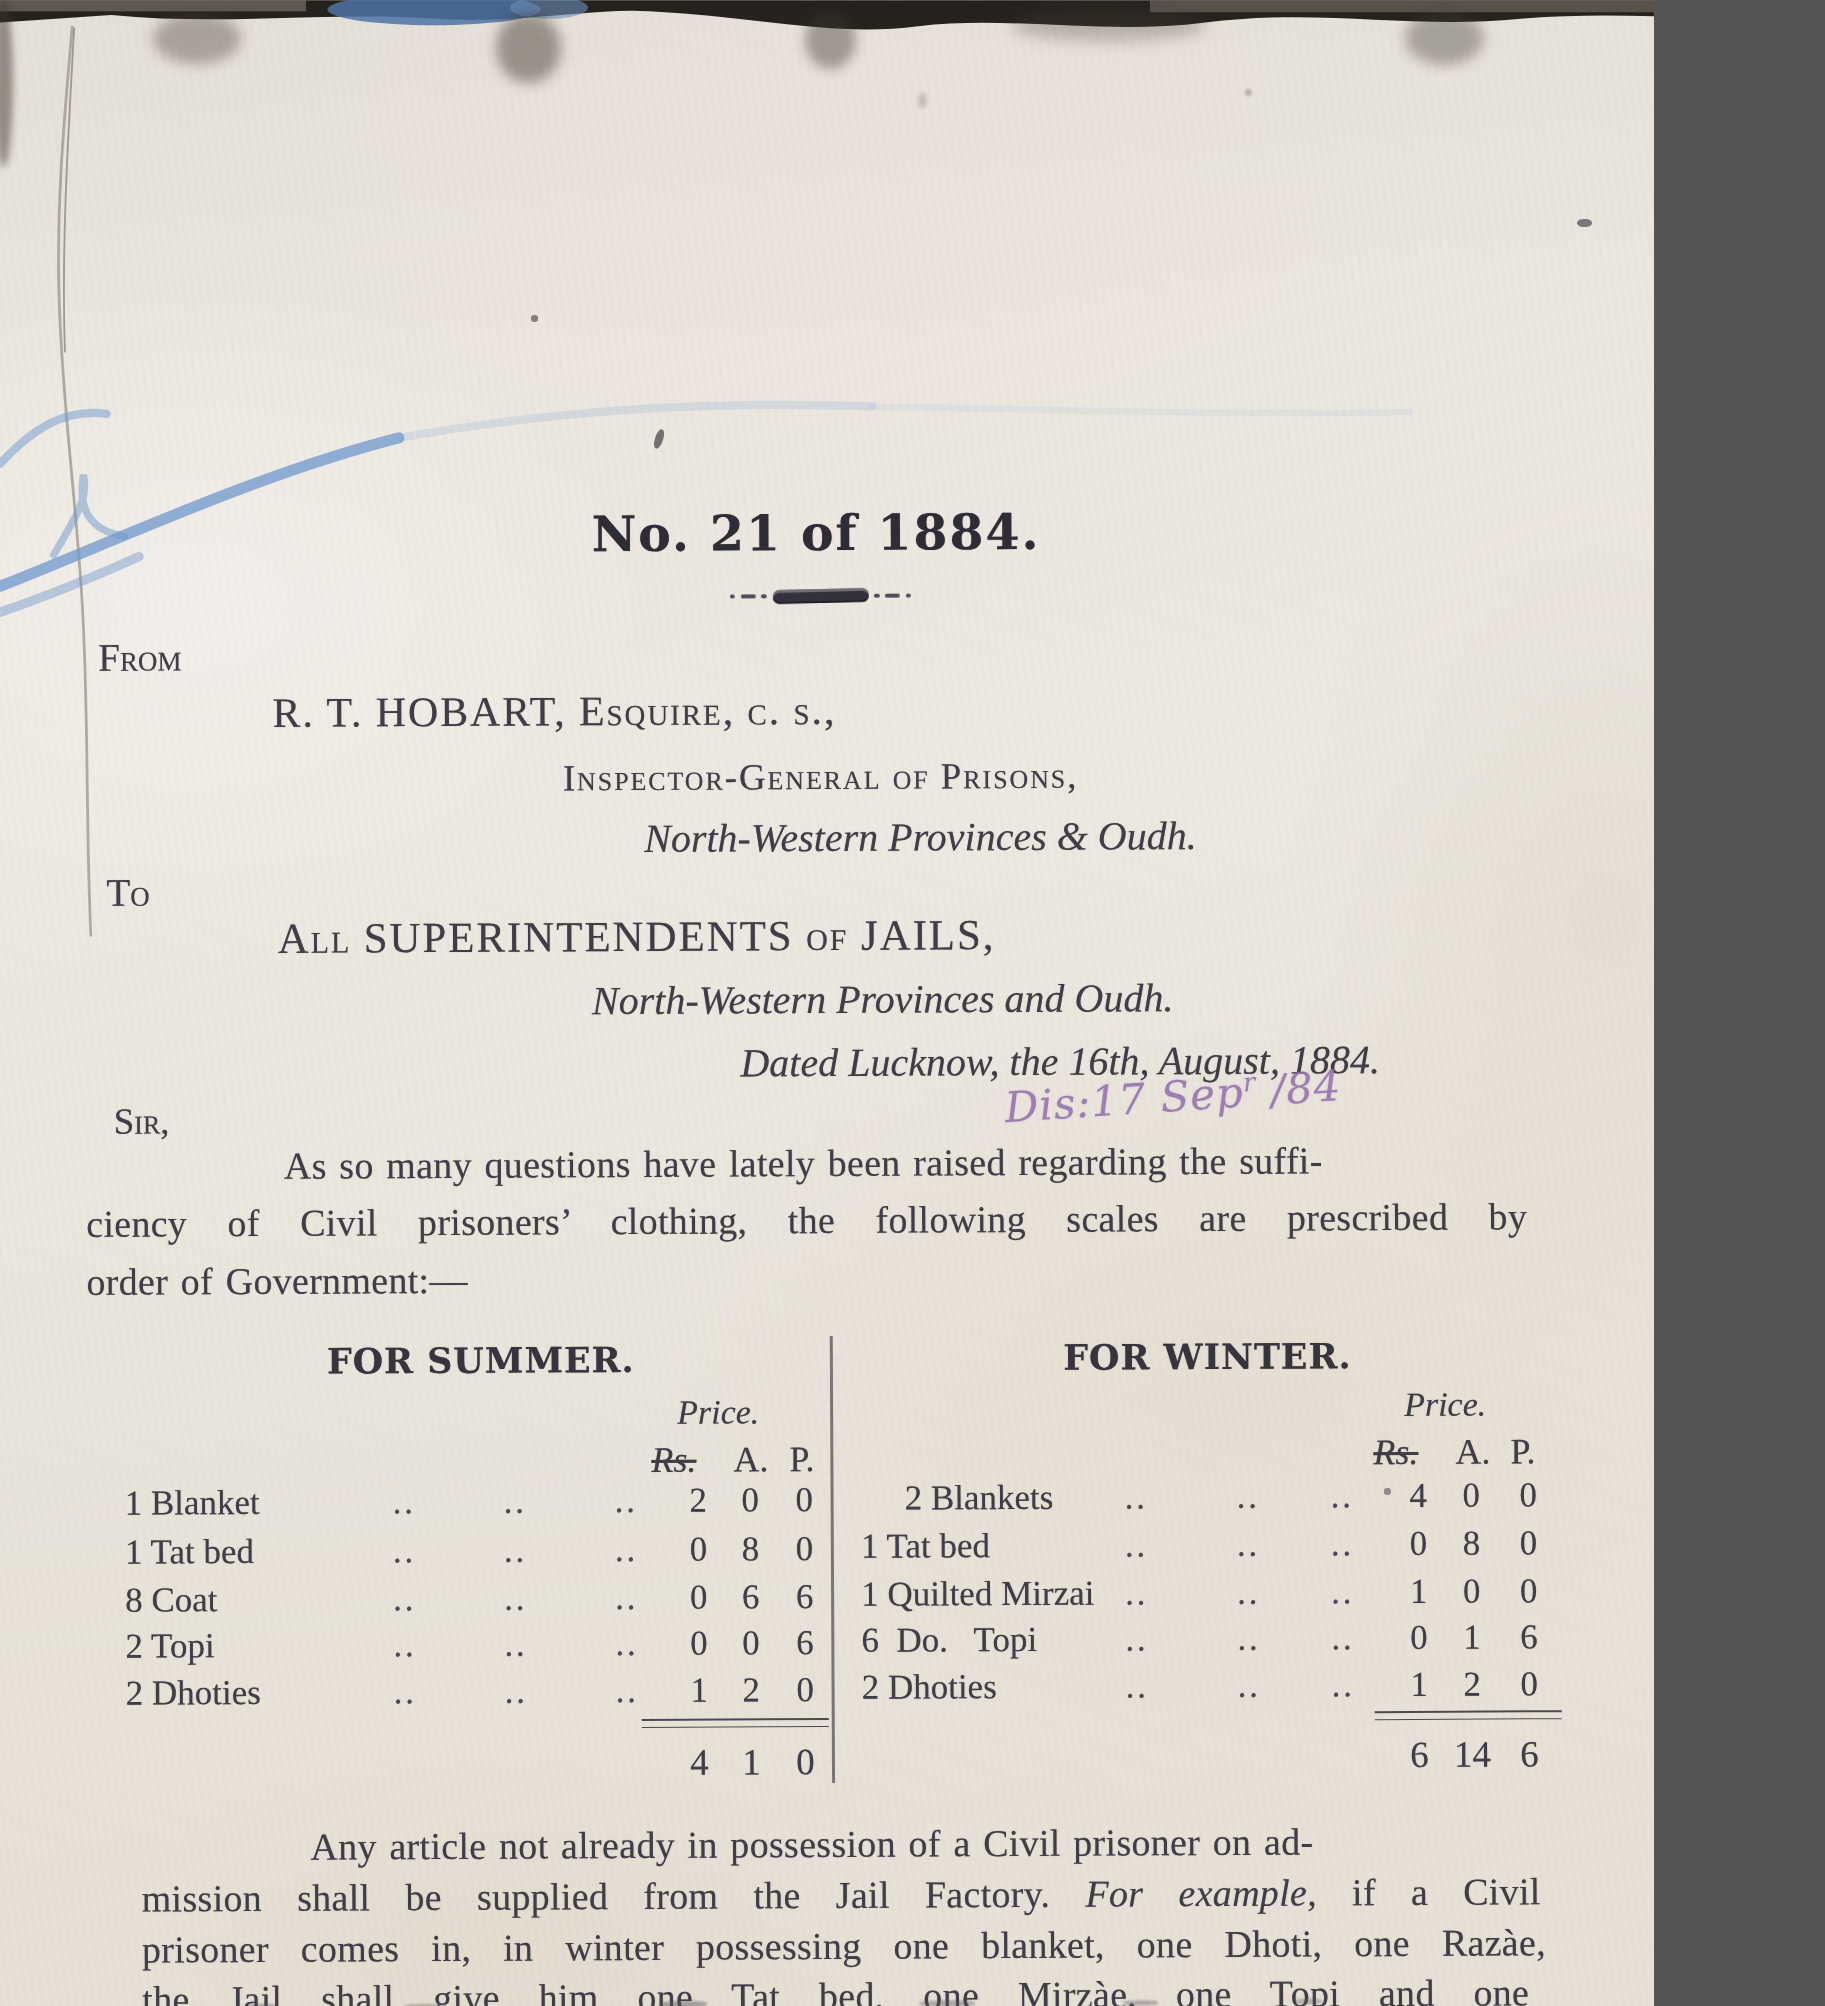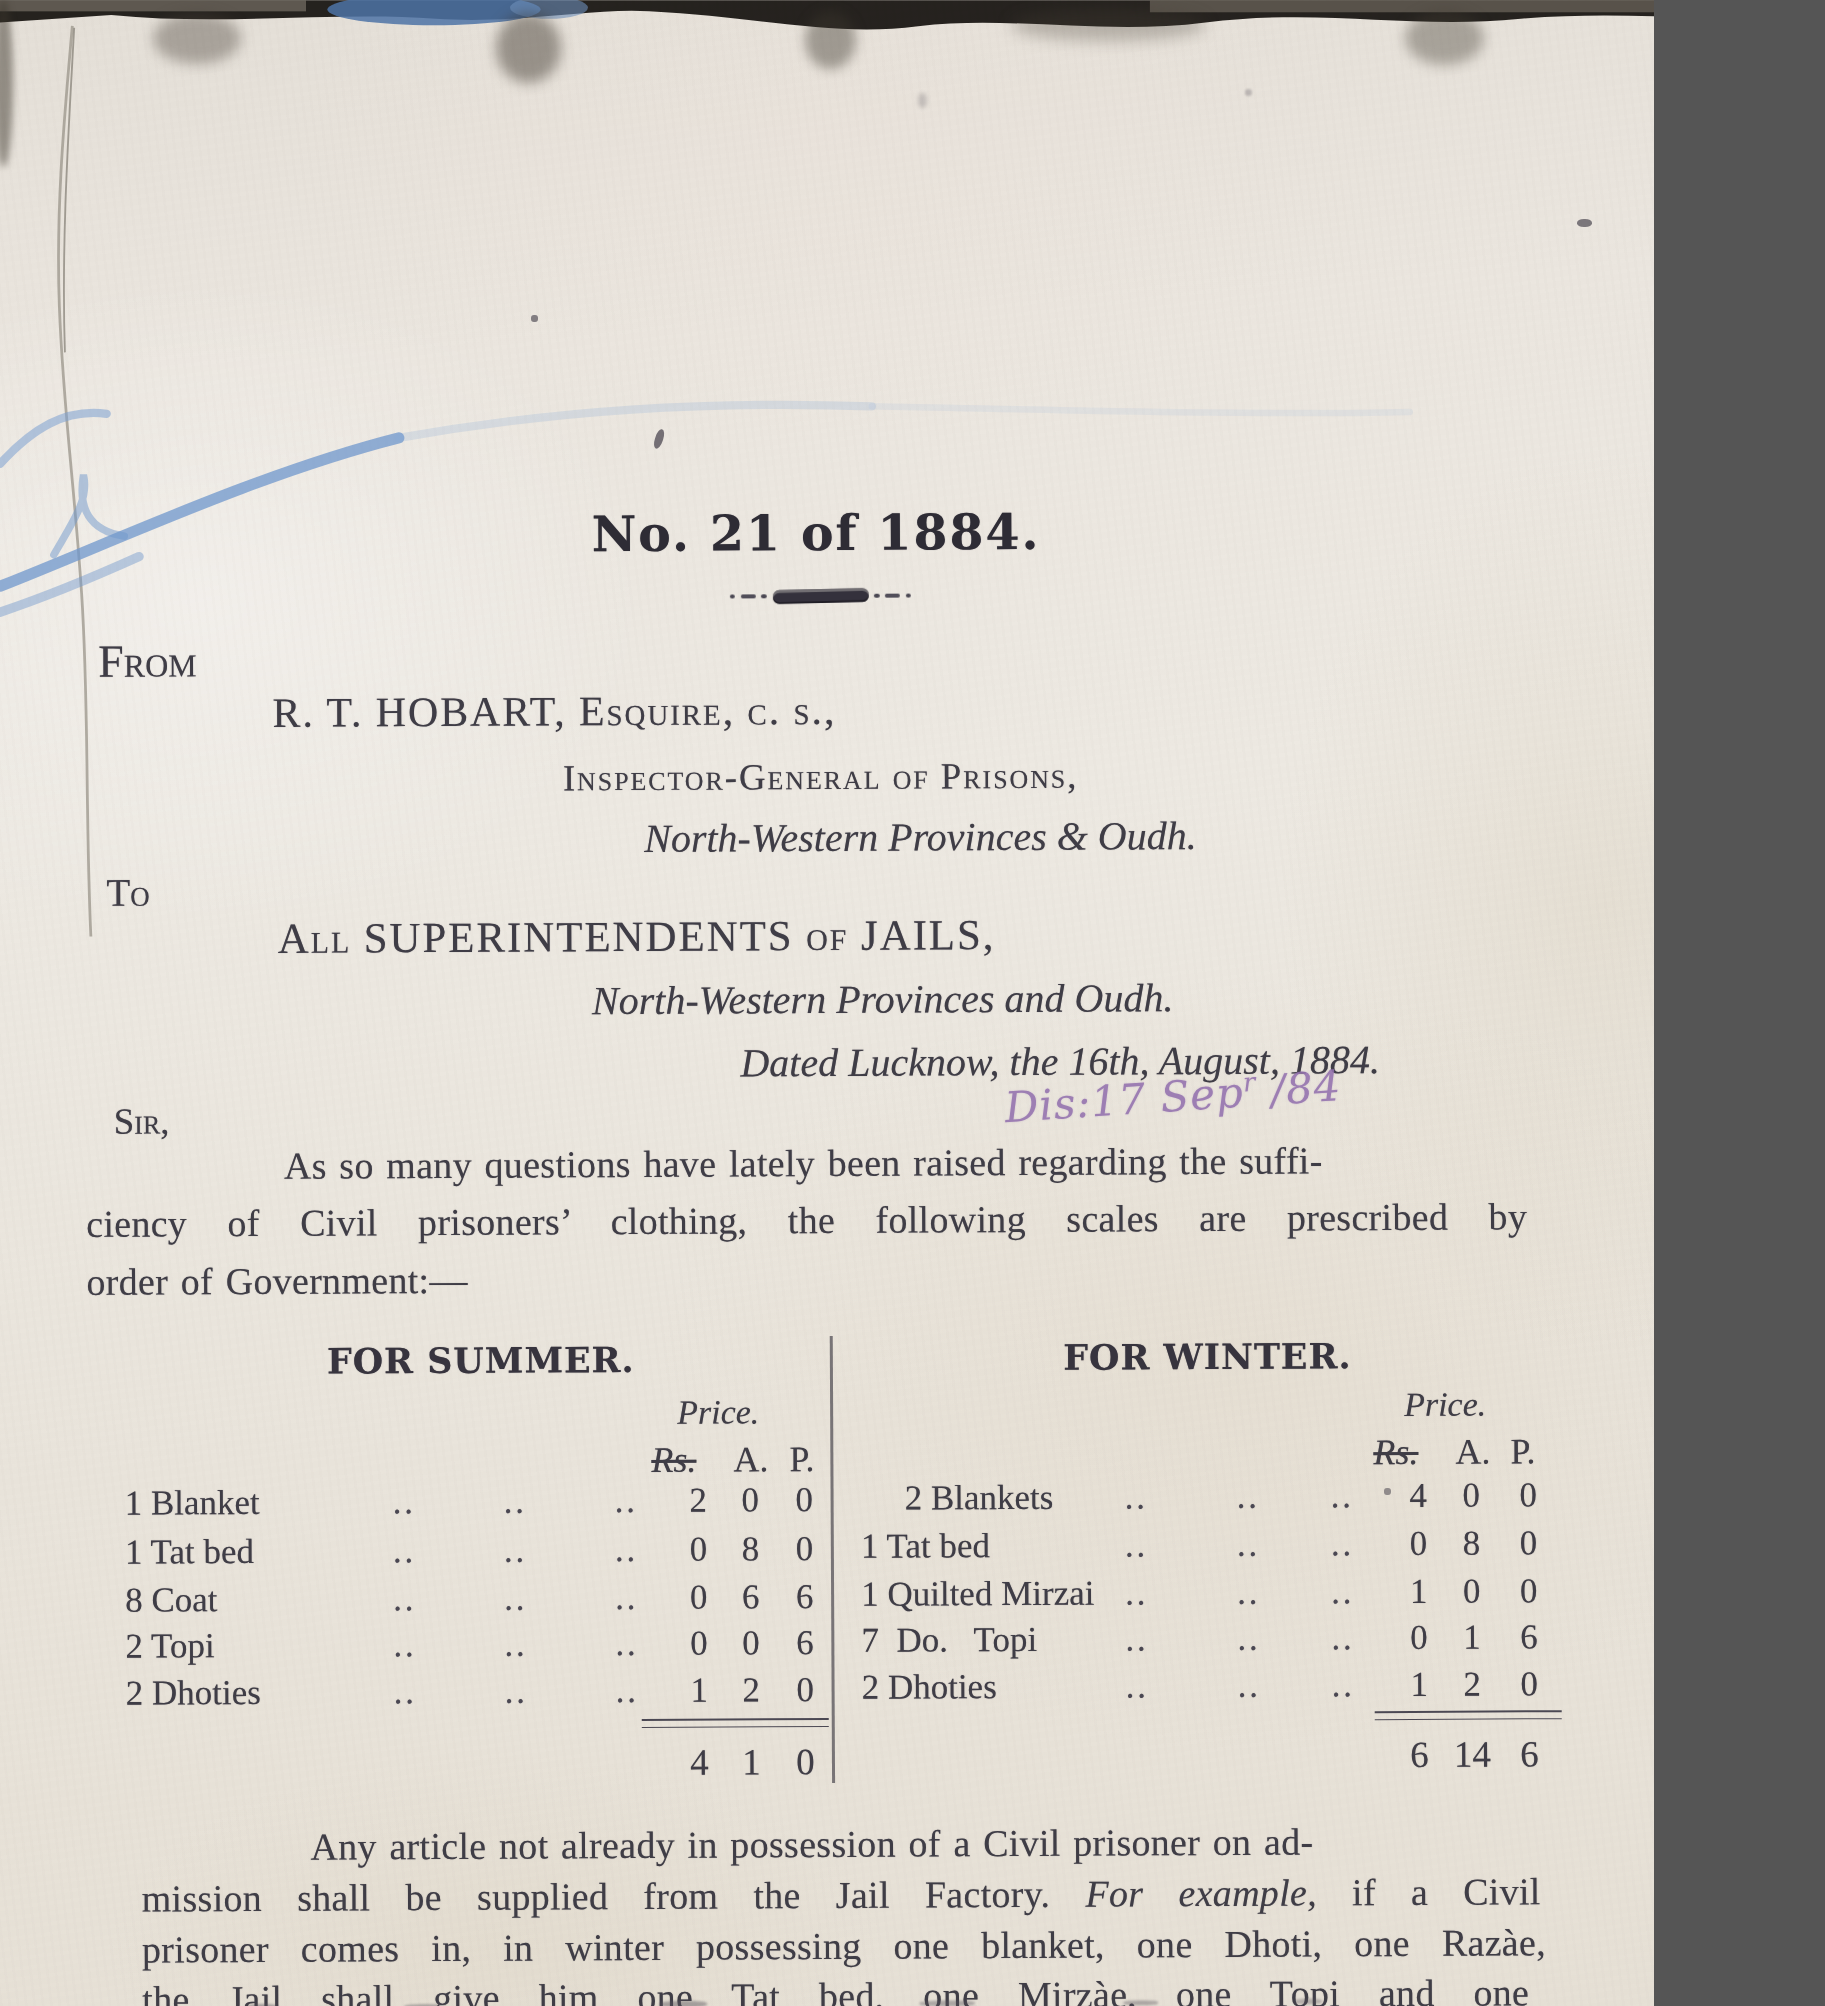--- a/index.html
+++ b/index.html
@@ -105,21 +105,21 @@
     <div id="ornament">
       <span class="dot"></span>
         <span class="dash"></span>
         <span class="dot"></span>
       <span class="blob"></span>
       <span class="dot"></span>
         <span class="dash"></span>
         <span class="dot"></span>
     </div>
 
-    <div class="t sc" style="left:100px;top:631px;font-size:46px;">From</div>
+    <div class="t sc" style="left:100px;top:631px;font-size:39px;">From</div>
     <div class="t sc" style="left:274px;top:686px;font-size:42px;letter-spacing:1.9px;">R. T. HOBART, Esquire, c. s.,</div>
     <div class="t sc" style="left:564px;top:755px;font-size:37px;letter-spacing:1.9px;">Inspector-General of Prisons,</div>
     <div class="t it" style="left:645px;top:814px;font-size:40px;">North-Western Provinces &amp; Oudh.</div>
 
     <div class="t sc" style="left:107px;top:866px;font-size:39px;">To</div>
     <div class="t sc" style="left:278px;top:911px;font-size:43px;letter-spacing:1.9px;">All SUPERINTENDENTS of JAILS,</div>
     <div class="t it" style="left:592px;top:976px;font-size:40px;">North-Western Provinces and Oudh.</div>
     <div class="t it" style="left:740px;top:1039px;font-size:40px;">Dated Lucknow, the 16th, August, 1884.</div>
 
     <div id="annotation"><span>Dis:17 Sep</span><sup>r</sup><span> /84</span></div>
@@ -217,21 +217,21 @@
     <div class="rowline" style="left:0;top:1575px;">
       <span class="t" style="left:858px;">1 Quilted Mirzai</span>
       <span class="t dots" style="left:1122px;">..</span>
       <span class="t dots" style="left:1234px;">..</span>
       <span class="t dots" style="left:1328px;">..</span>
       <span class="t num" style="left:1393px;">1</span>
       <span class="t num" style="left:1446px;">0</span>
       <span class="t num" style="left:1503px;">0</span>
     </div>
     <div class="rowline" style="left:0;top:1621px;">
-      <span class="t" style="left:858px;">7  Do.   Topi</span>
+      <span class="t" style="left:858px;">6  Do.   Topi</span>
       <span class="t dots" style="left:1122px;">..</span>
       <span class="t dots" style="left:1234px;">..</span>
       <span class="t dots" style="left:1328px;">..</span>
       <span class="t num" style="left:1393px;">0</span>
       <span class="t num" style="left:1446px;">1</span>
       <span class="t num" style="left:1503px;">6</span>
     </div>
     <div class="rowline" style="left:0;top:1668px;">
       <span class="t" style="left:858px;">2 Dhoties</span>
       <span class="t dots" style="left:1122px;">..</span>

